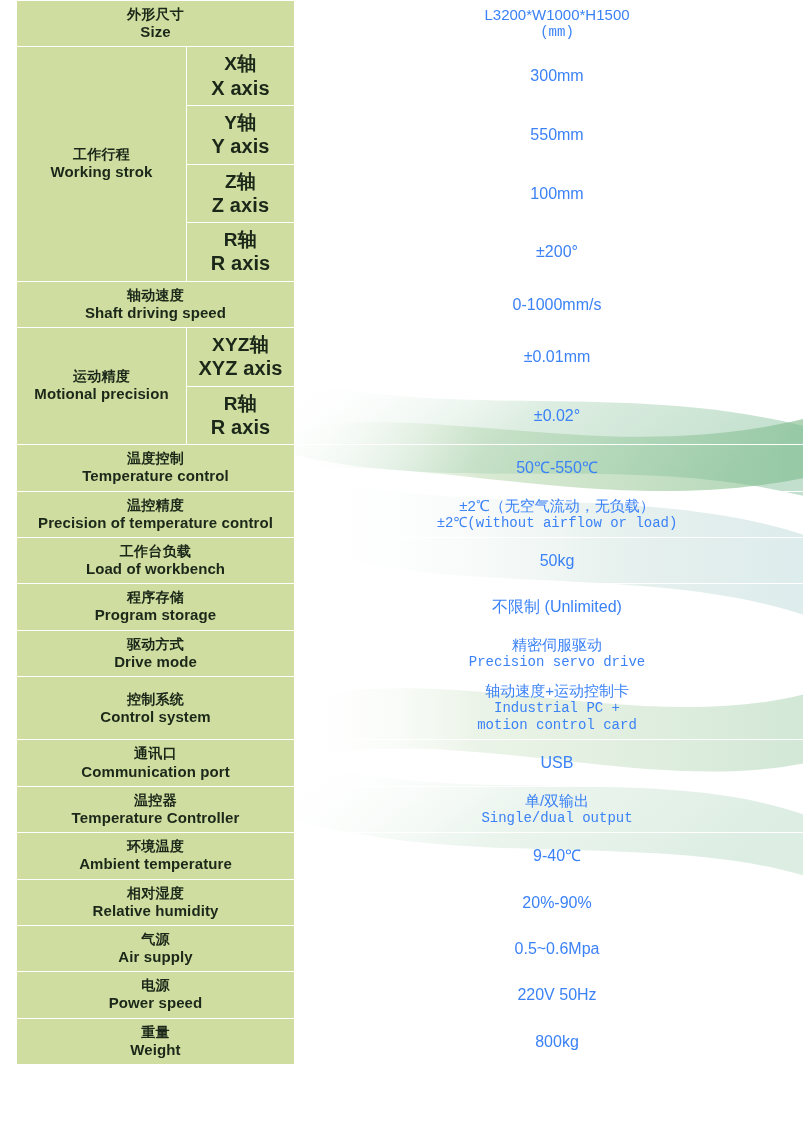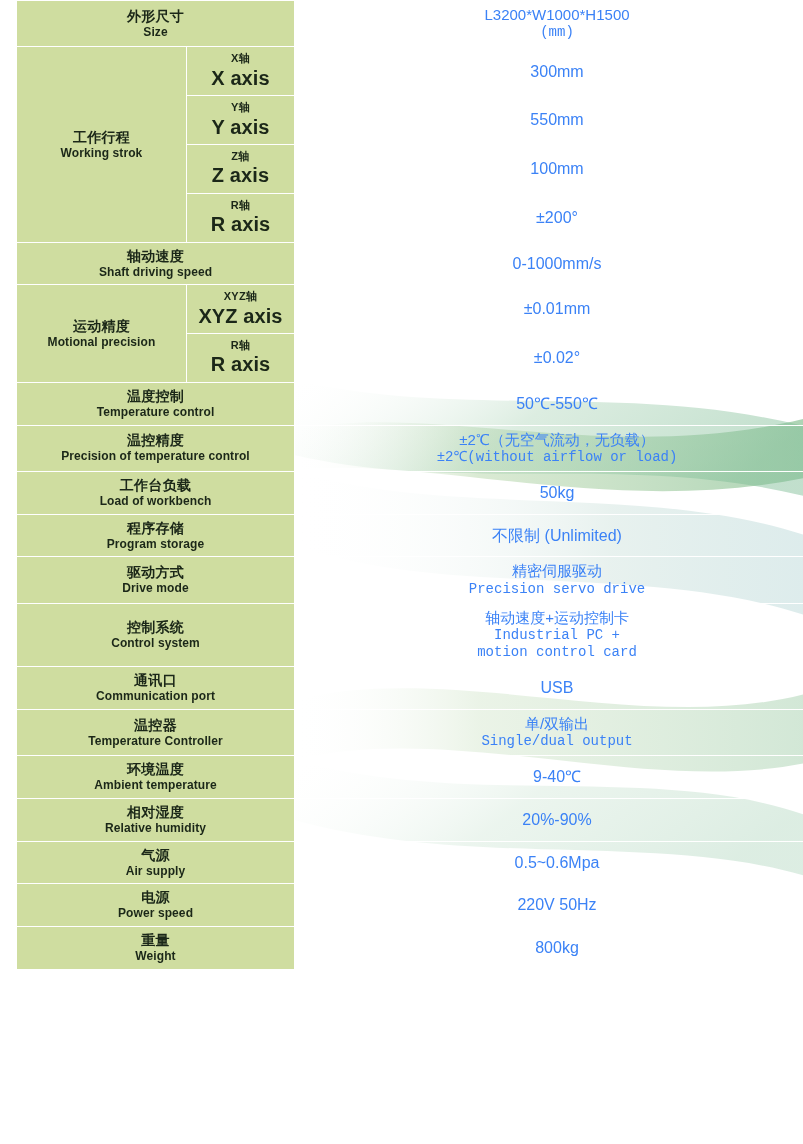--- a/index.html
+++ b/index.html
@@ -43,24 +43,24 @@
     color: #3b82f6;
     font-weight: normal;
   }
   .cn {
     display: block;
     font-size: 14px;
     letter-spacing: 0.3px;
   }
   .en {
     display: block;
-    font-size: 12px;
+    font-size: 15px;
     letter-spacing: 0.1px;
   }
-  td.sublabel .cn { font-size: 11px; }
+  td.sublabel .cn { font-size: 19px; }
   td.sublabel .en { font-size: 20px; }
   td.value .line1 {
     display: block;
     font-size: 15px;
   }
   td.value .line2 {
     display: block;
     font-size: 14px;
     font-family: Liberation Mono, monospace;
   }

